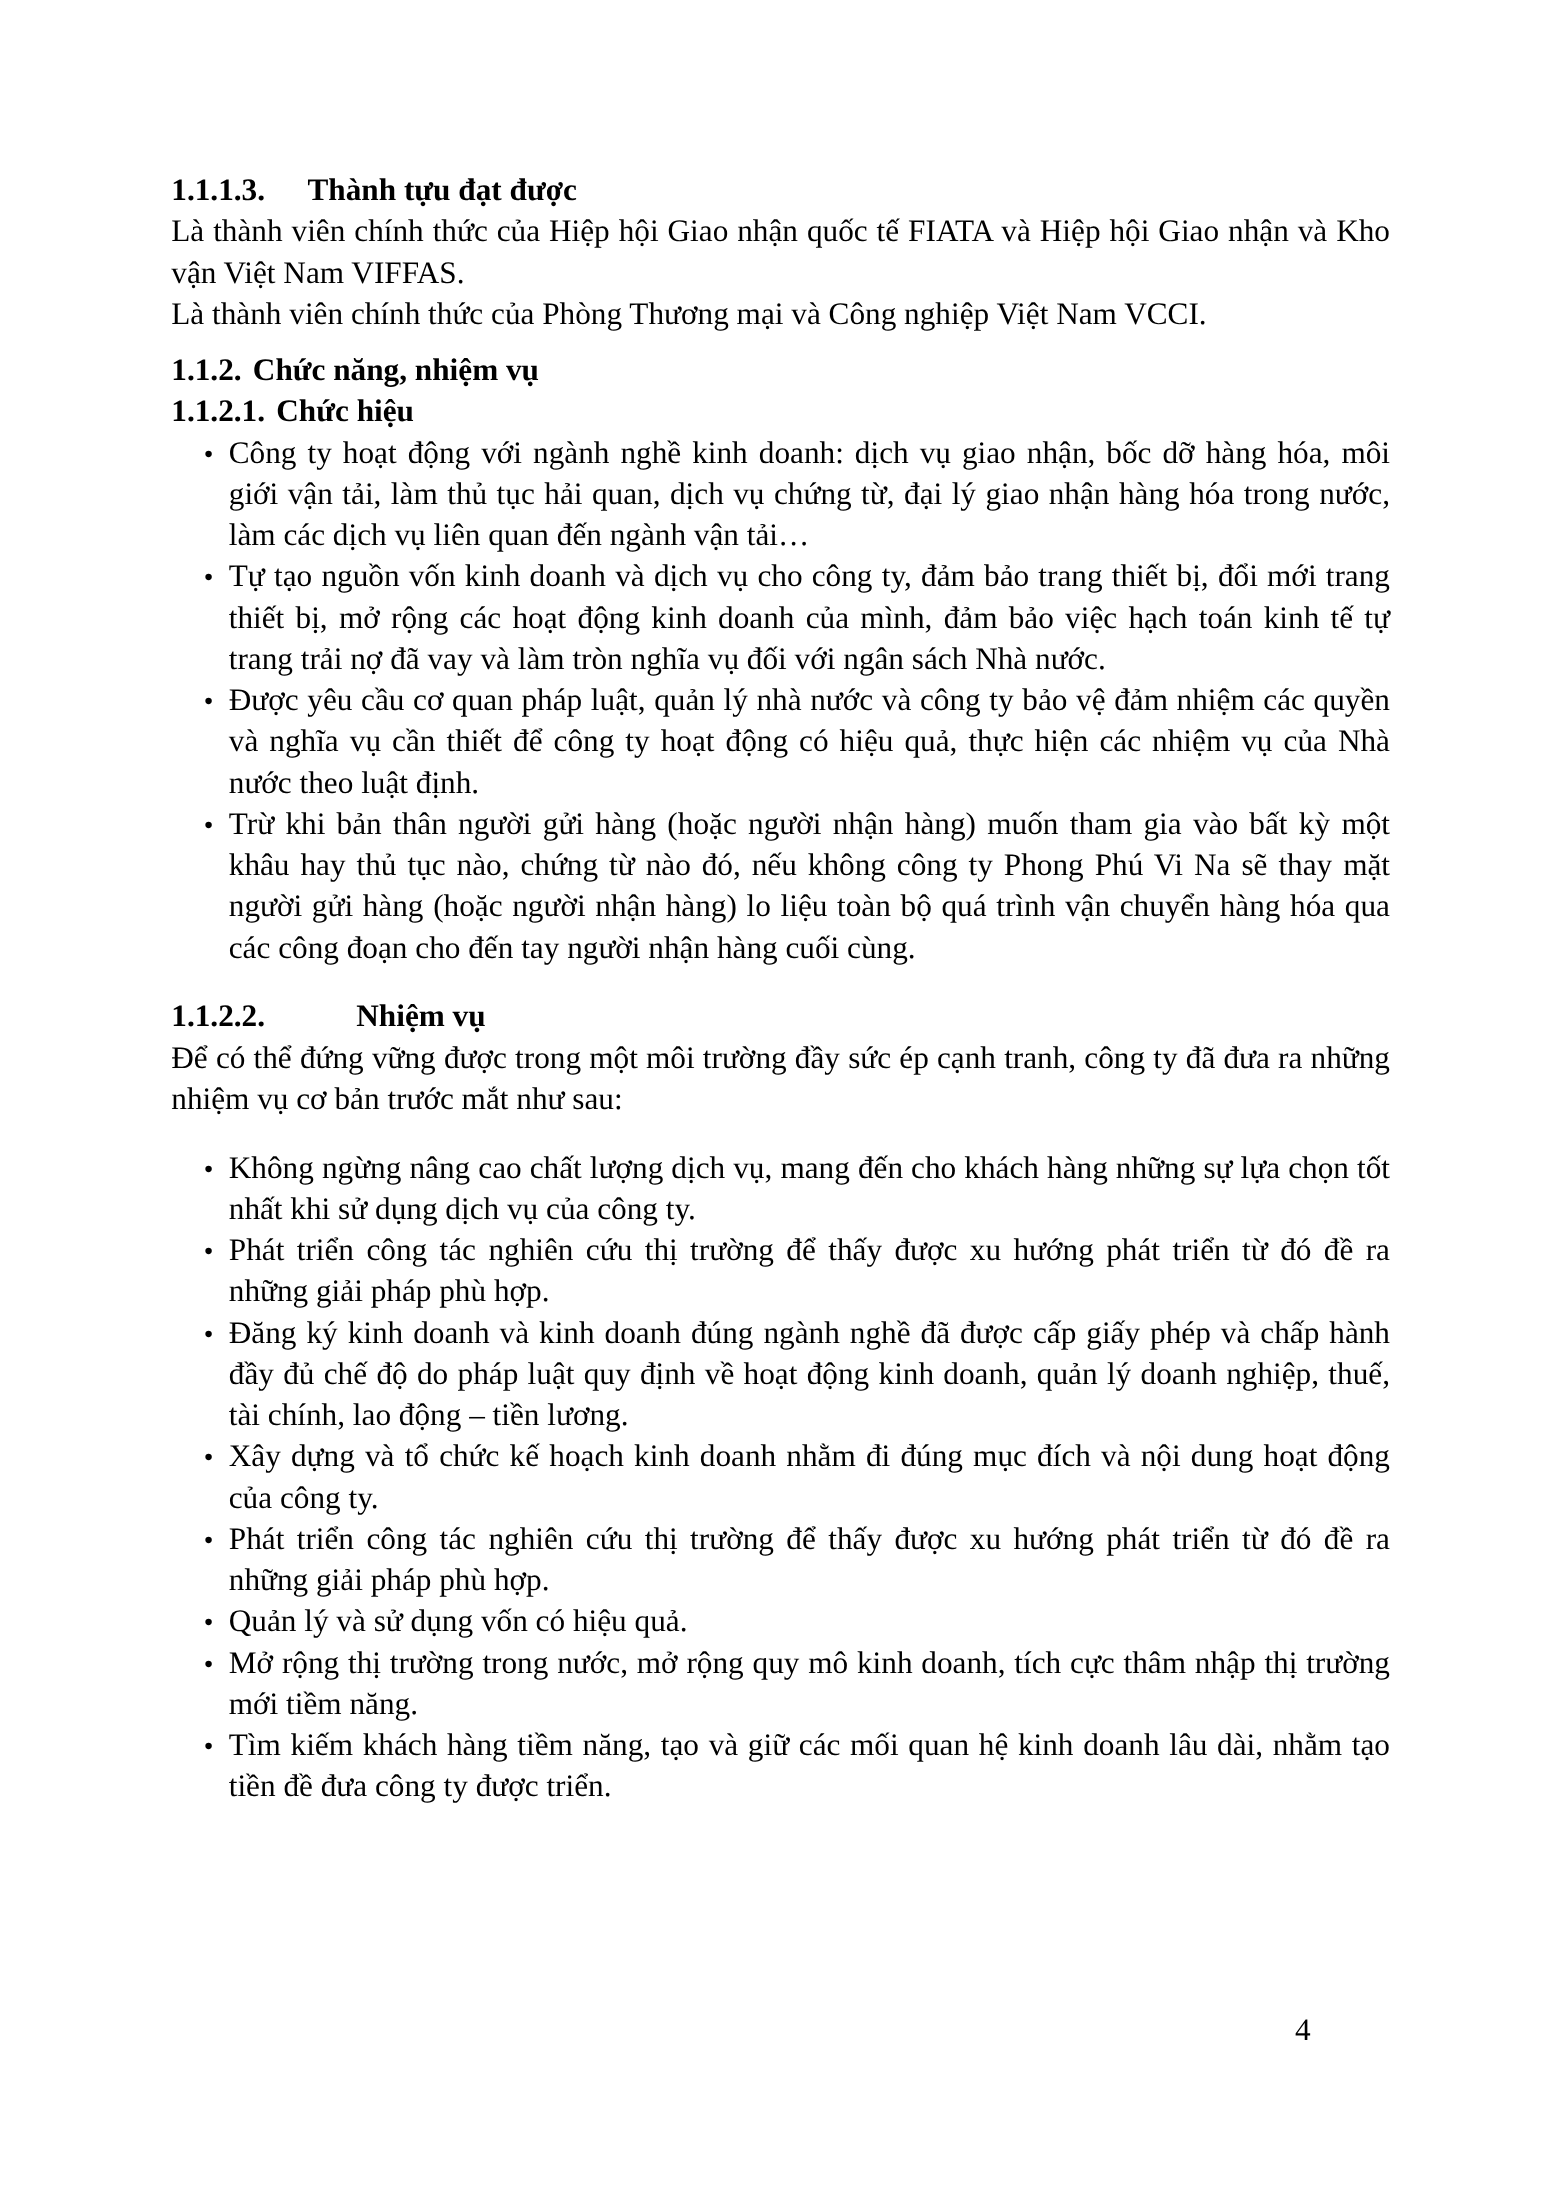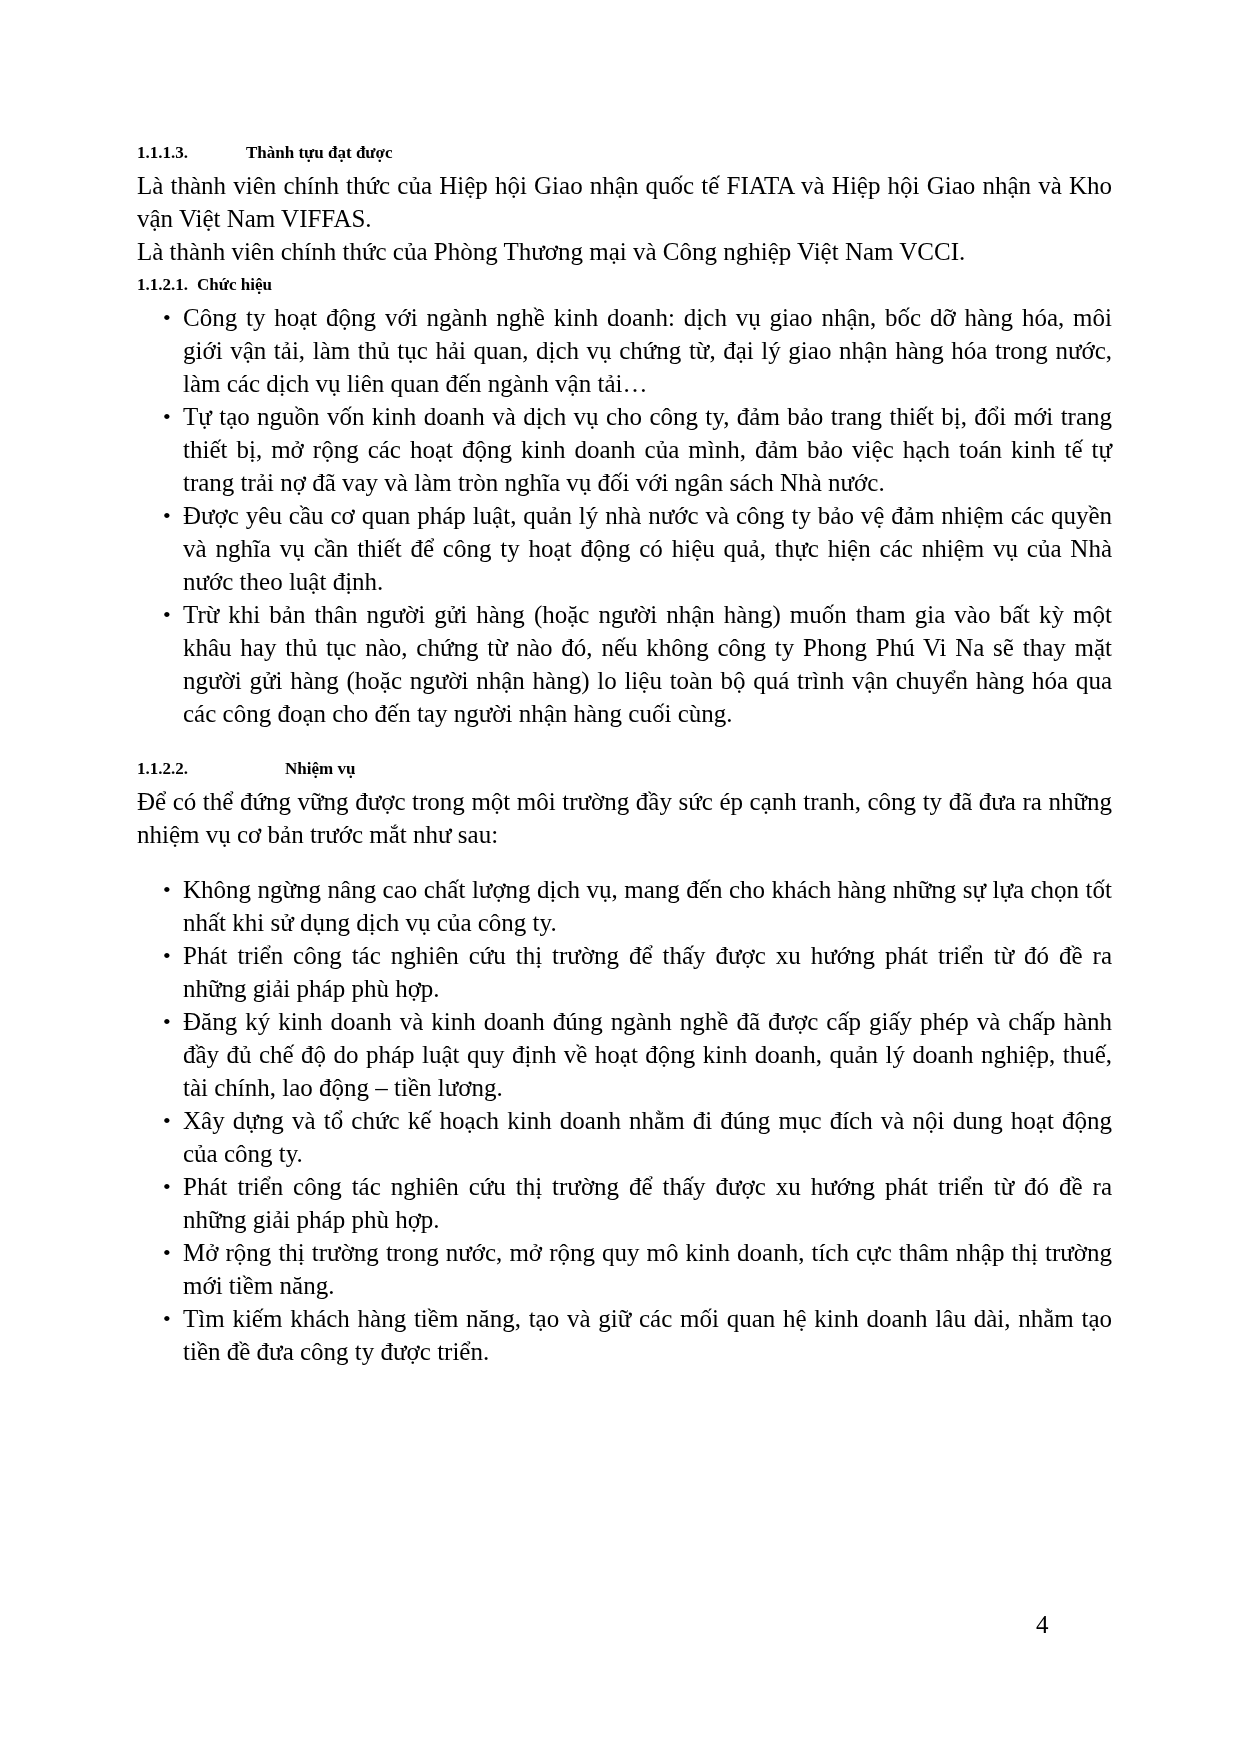--- a/index.html
+++ b/index.html
@@ -18,21 +18,21 @@
   .page {
     position: absolute;
     top: 0; left: 0;
     width: 1240px;
     height: 1754px;
     padding: 136px 128px 0 137px;
     overflow: hidden;
   }
   .heading {
     font-weight: bold;
-    font-size: 17px;
+    font-size: 25px;
     line-height: 33px;
     text-align: left;
   }
   .hnum { display: inline; }
   .hnum-wide1 { display: inline-block; width: 109px; }   
   .hnum-sp { margin-right: 9px; }                        
   .hnum-tab { display: inline-block; width: 148px; }     
   .gap-sm { margin-top: 12px; }
   .gap-lg { margin-top: 22px; }
   p.body { text-align: justify; }
@@ -61,20 +61,23 @@
 
 <div class="page">
 
   <div class="heading">
     <span class="hnum hnum-wide1">1.1.1.3.</span><span>Thành tựu đạt được</span>
   </div>
 
   <p class="body">Là thành viên chính thức của Hiệp hội Giao nhận quốc tế FIATA và Hiệp hội Giao nhận và Kho vận Việt Nam VIFFAS.</p>
   <p class="body">Là thành viên chính thức của Phòng Thương mại và Công nghiệp Việt Nam VCCI.</p>
 
+  <div class="heading gap-sm">
+    <span class="hnum hnum-sp">1.1.2.</span><span>Chức năng, nhiệm vụ</span>
+  </div>
 
   <div class="heading">
     <span class="hnum hnum-sp">1.1.2.1.</span><span>Chức hiệu</span>
   </div>
 
   <ul class="bullets">
     <li>Công ty hoạt động với ngành nghề kinh doanh: dịch vụ giao nhận, bốc dỡ hàng hóa, môi giới vận tải, làm thủ tục hải quan, dịch vụ chứng từ, đại lý giao nhận hàng hóa trong nước, làm các dịch vụ liên quan đến ngành vận tải…</li>
     <li>Tự tạo nguồn vốn kinh doanh và dịch vụ cho công ty, đảm bảo trang thiết bị, đổi mới trang thiết bị, mở rộng các hoạt động kinh doanh của mình, đảm bảo việc hạch toán kinh tế tự trang trải nợ đã vay và làm tròn nghĩa vụ đối với ngân sách Nhà nước.</li>
     <li>Được yêu cầu cơ quan pháp luật, quản lý nhà nước và công ty bảo vệ đảm nhiệm các quyền và nghĩa vụ cần thiết để công ty hoạt động có hiệu quả, thực hiện các nhiệm vụ của Nhà nước theo luật định.</li>
     <li>Trừ khi bản thân người gửi hàng (hoặc người nhận hàng) muốn tham gia vào bất kỳ một khâu hay thủ tục nào, chứng từ nào đó, nếu không công ty Phong Phú Vi Na sẽ thay mặt người gửi hàng (hoặc người nhận hàng) lo liệu toàn bộ quá trình vận chuyển hàng hóa qua các công đoạn cho đến tay người nhận hàng cuối cùng.</li>
@@ -85,19 +88,20 @@
   </div>
 
   <p class="body">Để có thể đứng vững được trong một môi trường đầy sức ép cạnh tranh, công ty đã đưa ra những nhiệm vụ cơ bản trước mắt như sau:</p>
 
   <ul class="bullets gap-lg">
     <li>Không ngừng nâng cao chất lượng dịch vụ, mang đến cho khách hàng những sự lựa chọn tốt nhất khi sử dụng dịch vụ của công ty.</li>
     <li>Phát triển công tác nghiên cứu thị trường để thấy được xu hướng phát triển từ đó đề ra những giải pháp phù hợp.</li>
     <li>Đăng ký kinh doanh và kinh doanh đúng ngành nghề đã được cấp giấy phép và chấp hành đầy đủ chế độ do pháp luật quy định về hoạt động kinh doanh, quản lý doanh nghiệp, thuế, tài chính, lao động – tiền lương.</li>
     <li>Xây dựng và tổ chức kế hoạch kinh doanh nhằm đi đúng mục đích và nội dung hoạt động của công ty.</li>
     <li>Phát triển công tác nghiên cứu thị trường để thấy được xu hướng phát triển từ đó đề ra những giải pháp phù hợp.</li>
+    <li>Quản lý và sử dụng vốn có hiệu quả.</li>
     <li>Mở rộng thị trường trong nước, mở rộng quy mô kinh doanh, tích cực thâm nhập thị trường mới tiềm năng.</li>
     <li>Tìm kiếm khách hàng tiềm năng, tạo và giữ các mối quan hệ kinh doanh lâu dài, nhằm tạo tiền đề đưa công ty được triển.</li>
   </ul>
 
   <div class="pagenum">4</div>
 
 </div>
 
 </body></html>

